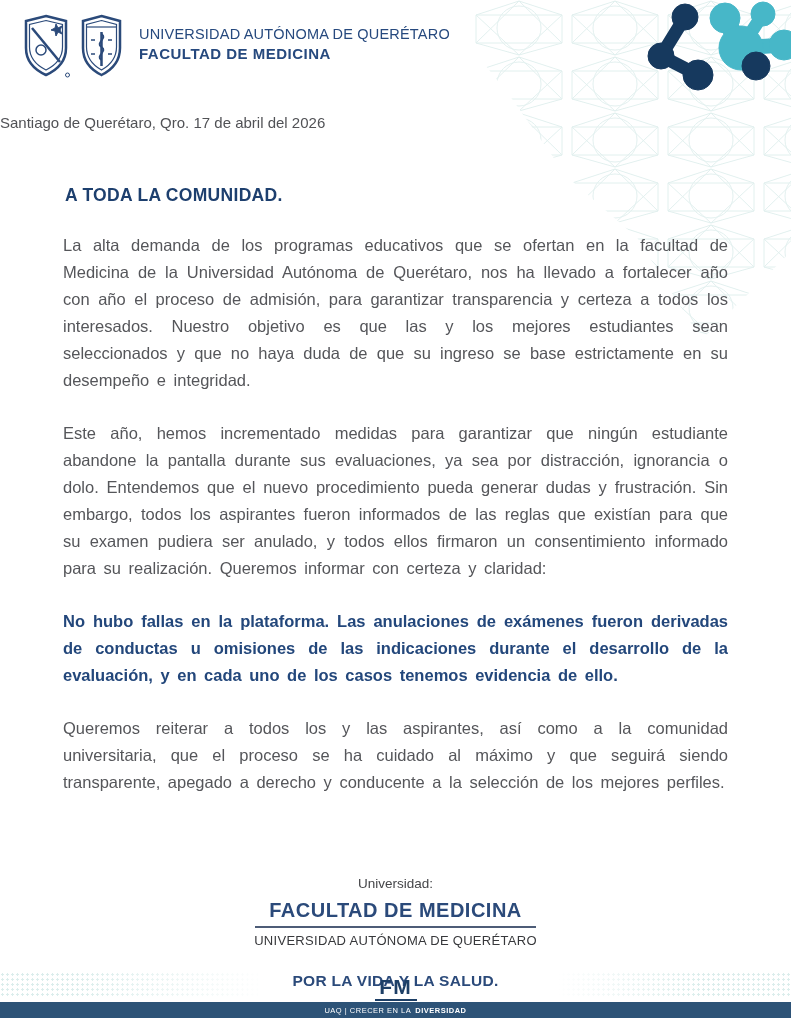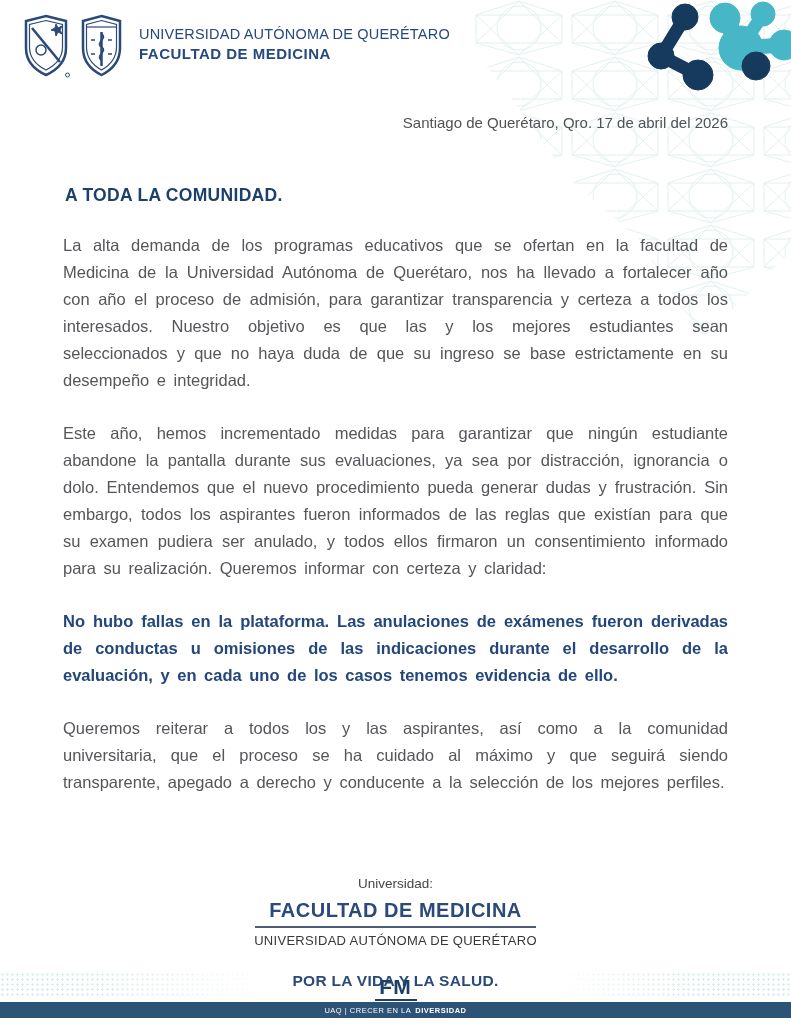--- a/index.html
+++ b/index.html
@@ -20,21 +20,21 @@
   
   .molecule{position:absolute;top:0;right:0;width:178px;height:135px;pointer-events:none;}
   
   .header{display:flex;align-items:flex-start;padding:14px 0 0 22px;position:relative;}
   .shields{display:flex;gap:9px;}
   .shields svg{display:block;}
   .header-text{margin-left:15px;padding-top:12px;}
   .uni-line{font-size:14.5px;color:#26497e;letter-spacing:.2px;}
   .fac-line{font-size:15px;font-weight:bold;color:#26497e;letter-spacing:.5px;margin-top:3px;}
   
-  .date{ text-align:right;padding-right:63px;margin-top:34px;
+  .date{ text-align:left;padding-right:63px;margin-top:34px;
          font-size:15px;color:#515256;position:relative;}
   
   .title{margin:54px 0 8px 65px;font-size:17.5px;font-weight:bold;color:#1d3f6e;letter-spacing:.3px;position:relative;}
   
   .para{margin:26px 63px 0 63px;text-align:justify;font-size:16.5px;line-height:27px;
         color:#55565a;word-spacing:3px;position:relative;}
   .para.highlight{color:#23477b;font-weight:bold;}
   
   .signature{text-align:center;margin-top:80px;position:relative;}
   .salutation{font-size:13.5px;color:#454649;}

